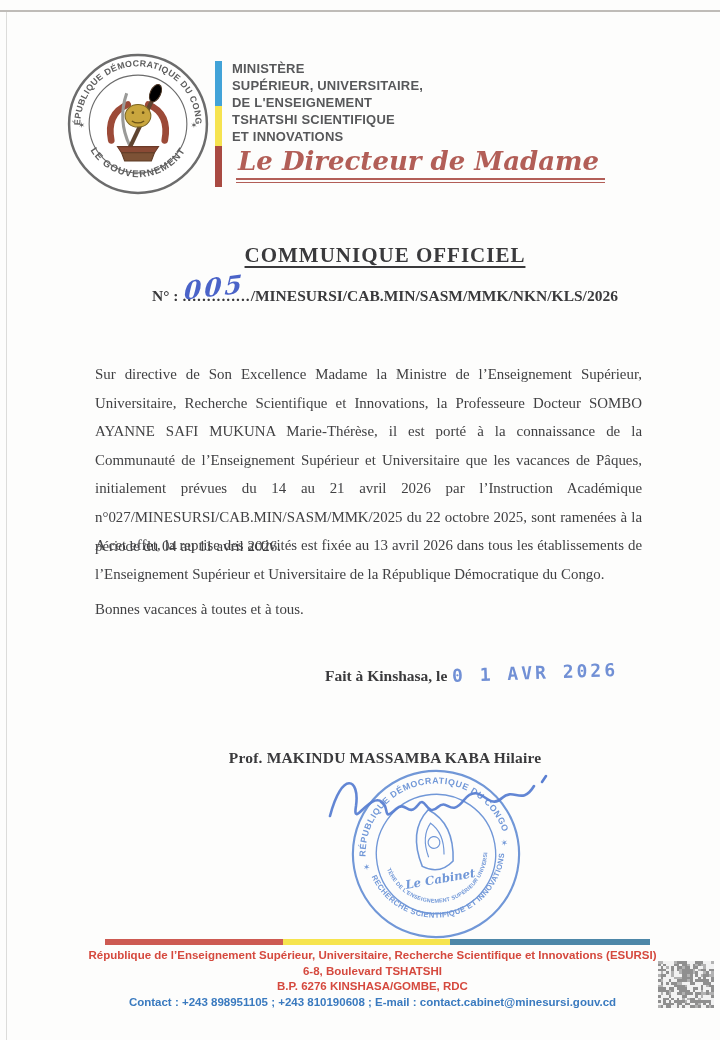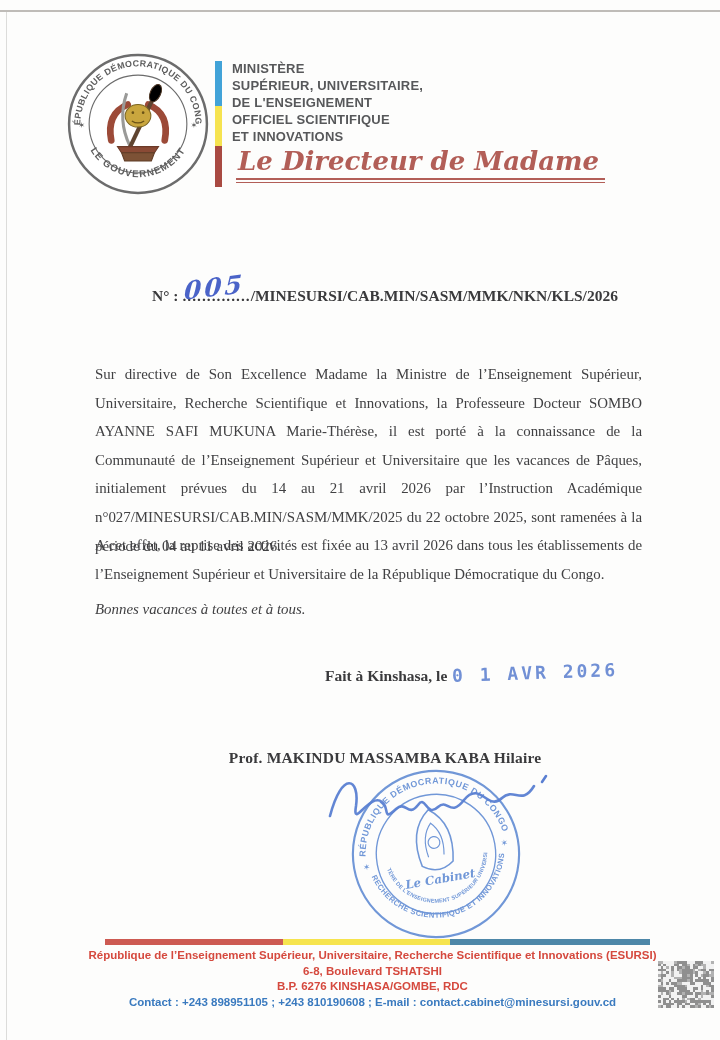--- a/index.html
+++ b/index.html
@@ -30,21 +30,21 @@
   .ref-dots{position:relative;display:inline-block;letter-spacing:1px;}
   .ref-number{position:absolute;left:2px;top:-14px;font-family:"DejaVu Serif",serif;
               font-style:italic;font-weight:bold;font-size:25px;color:#4a63c8;
               transform:rotate(-7deg) skewX(-10deg);letter-spacing:3px;}
 
   
   .body-text{position:absolute;left:95px;width:547px;font-size:14.9px;line-height:28.6px;
              text-align:justify;color:#414143;}
   .p1{top:360px;}
   .p2{top:531px;}
-  .p3{top:595px;font-style:italic;}
+  .p3{top:595px;}
 
   
   .place-date{position:absolute;left:325px;top:667px;font-size:15.5px;font-weight:bold;color:#3a3a3c;}
   .date-stamp{position:absolute;left:452px;top:662px;font-family:"DejaVu Sans Mono",monospace;
               font-weight:bold;font-size:18px;color:#6687d2;letter-spacing:3px;
               transform:rotate(-2deg);opacity:.92;white-space:nowrap;}
   .signatory{position:absolute;left:95px;top:749px;width:580px;text-align:center;
              font-size:15.5px;font-weight:bold;color:#3a3a3c;letter-spacing:.2px;}
   .stamp{position:absolute;left:348px;top:766px;width:176px;height:176px;
          transform:rotate(-10deg);opacity:.88;}
@@ -104,26 +104,27 @@
   <div class="flag-bar">
     <div class="b"></div>
     <div class="y"></div>
     <div class="r"></div>
   </div>
 
   <div class="ministry">
     <div>MINISTÈRE</div>
     <div>SUPÉRIEUR, UNIVERSITAIRE,</div>
     <div>DE L'ENSEIGNEMENT</div>
-    <div>OFFICIEL SCIENTIFIQUE</div>
+    <div>TSHATSHI SCIENTIFIQUE</div>
     <div>ET INNOVATIONS</div>
   </div>
 
   <div class="office-title">Le Directeur de Madame</div>
 
+  <div class="doc-title">COMMUNIQUE OFFICIEL</div>
 
   <div class="ref-line"><span>N° : </span><span class="ref-dots"><span>..............</span><span class="ref-number">005</span></span><span>/MINESURSI/CAB.MIN/SASM/MMK/NKN/KLS/2026</span></div>
 
   <div class="body-text p1">Sur directive de Son Excellence Madame la Ministre de l’Enseignement Supérieur, Universitaire, Recherche Scientifique et Innovations, la Professeure Docteur SOMBO AYANNE SAFI MUKUNA Marie-Thérèse, il est porté à la connaissance de la Communauté de l’Enseignement Supérieur et Universitaire que les vacances de Pâques, initialement prévues du 14 au 21 avril 2026 par l’Instruction Académique n°027/MINESURSI/CAB.MIN/SASM/MMK/2025 du 22 octobre 2025, sont ramenées à la période du 04 au 11 avril 2026.</div>
   <div class="body-text p2">A cet effet, la reprise des activités est fixée au 13 avril 2026 dans tous les établissements de l’Enseignement Supérieur et Universitaire de la République Démocratique du Congo.</div>
   <div class="body-text p3">Bonnes vacances à toutes et à tous.</div>
 
   <div class="place-date">Fait à Kinshasa, le</div>
   <div class="date-stamp">0 1 AVR 2026</div>
 

